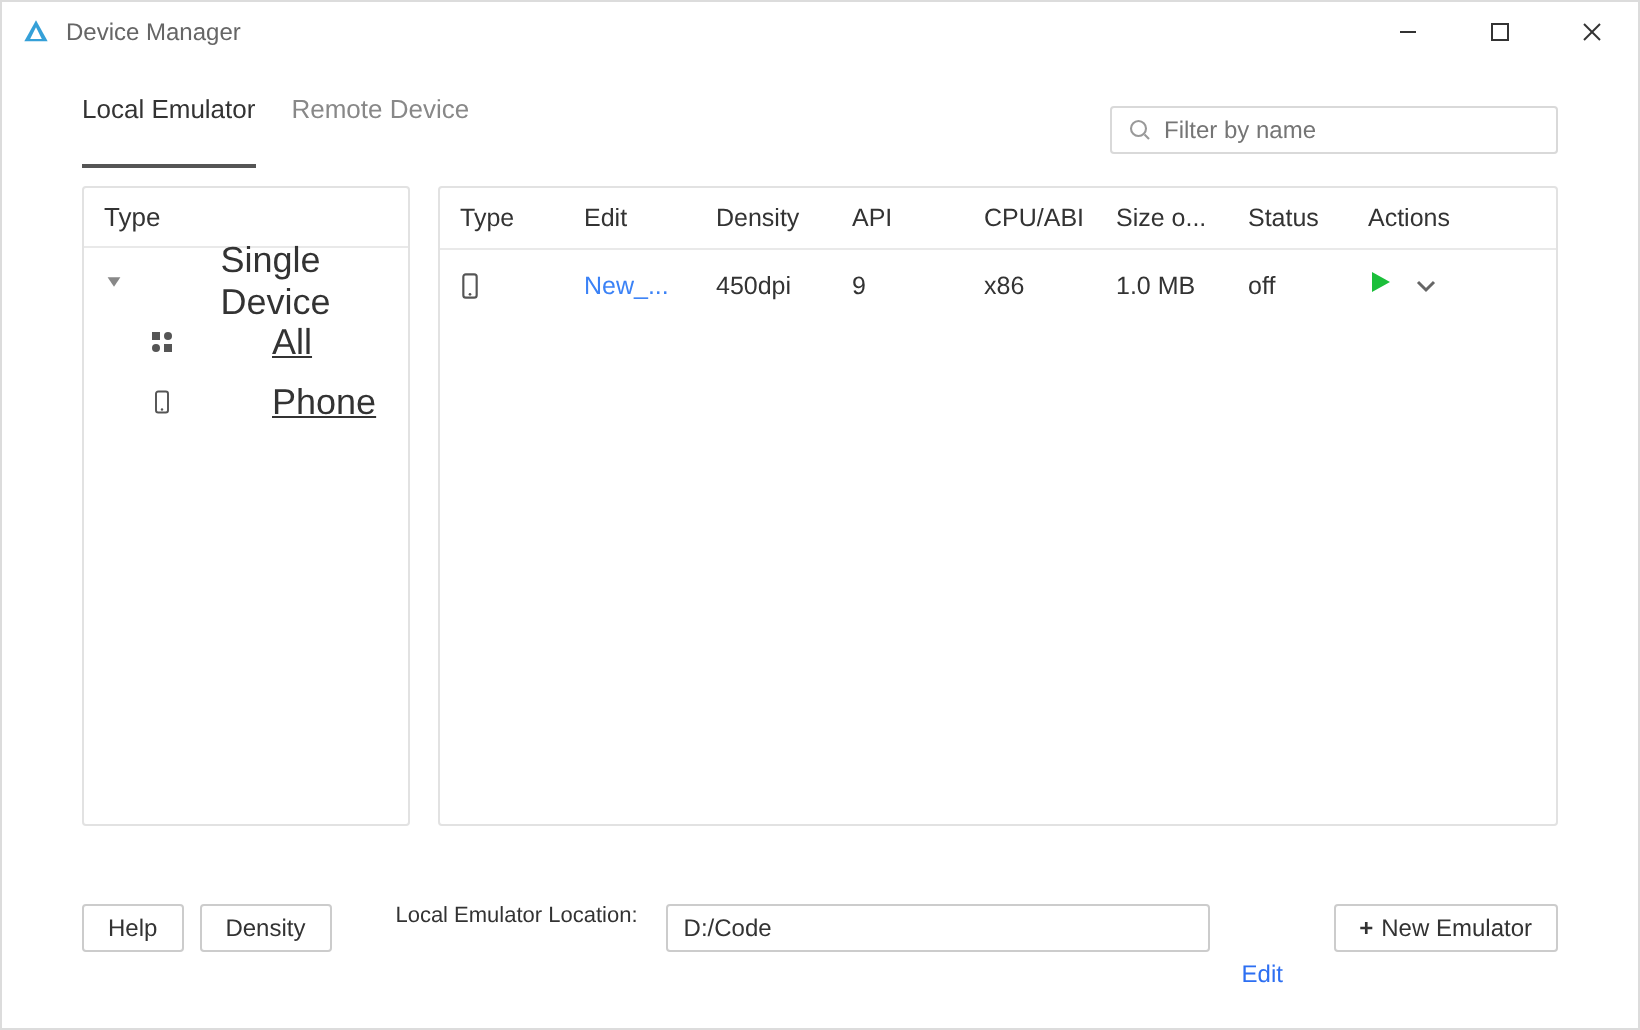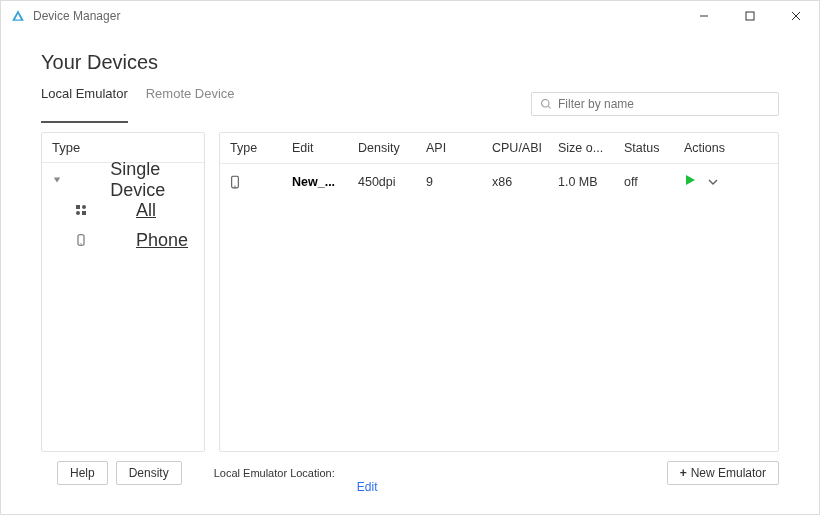--- a/index.html
+++ b/index.html
@@ -16,48 +16,48 @@
   
   .content { padding: 20px 40px 0 40px; }
   .page-title { font-size: 20px; color: #333; margin-bottom: 16px; }
 
   
   .tabrow { display: flex; align-items: center; height: 28px; margin-bottom: 14px; }
   .tabs { display: flex; gap: 18px; }
   .tab { font-size: 13px; color: #888; padding-bottom: 20px; cursor: pointer; }
   .tab.active { color: #333; border-bottom: 2px solid #555; }
   .tabrow .spacer { flex: 1; }
-  .filter { display: flex; align-items: center; width: 248px; height: 24px; border: 1px solid #d9d9d9; border-radius: 2px; padding: 0 8px; }
+  .filter { display: flex; align-items: center; width: 224px; height: 24px; border: 1px solid #d9d9d9; border-radius: 2px; padding: 0 8px; }
   .filter .icon { color: #999; display:flex; align-items:center; }
   .filter input { border: none; outline: none; font-size: 12px; flex: 1; margin-left: 6px; color: #666; height: 20px; }
 
   
   .panels { display: flex; gap: 14px; height: 320px; }
   .sidebar { width: 164px; border: 1px solid #e2e2e2; border-radius: 2px; }
   .sidebar .panel-hdr { height: 30px; line-height: 30px; padding-left: 10px; font-size: 13px; color: #333; border-bottom: 1px solid #e9e9e9; }
   .tree { padding-top: 2px; }
   .tree-row { display: flex; align-items: center; height: 30px; font-size: 18px; color: #333; gap: 44px; }
   .tree-row.lvl0 { padding-left: 10px; }
   .tree-row.lvl1 { padding-left: 28px; text-decoration: underline; }
   .tree-row .caret { width: 12px; display:flex; justify-content:center; color:#777; }
   .tree-row .ticon { width: 22px; display:flex; justify-content:center; color:#444; }
   .tree-row .label { }
 
   .tablepanel { flex: 1; border: 1px solid #e2e2e2; border-radius: 2px; overflow: hidden; }
   table { width: 100%; border-collapse: collapse; table-layout: fixed; }
   th { font-size: 12.5px; font-weight: normal; color: #333; text-align: left; padding: 8px 6px 8px 10px; border-bottom: 1px solid #e9e9e9; }
   td { font-size: 12.5px; color: #333; text-align: left; padding: 10px 6px 10px 10px; vertical-align: middle; white-space: nowrap; overflow: hidden; text-overflow: ellipsis; }
-  td.link { color: #000000; font-weight: bold; }
+  td.link { color: #3b82f6; }
   td .dev-ic { color:#555; display:flex; }
   td .actions { display:flex; align-items:center; gap:12px; }
   td .play { color:#1bbf3a; }
   td .caretd { color:#666; }
 
   
-  .footer { position: absolute; left: 16px; right: 0; bottom: 20px; padding: 0 40px; display:flex; align-items:center; gap:8px; }
+  .footer { position: absolute; left: 0; right: 0; bottom: 20px; padding: 0 40px; display:flex; align-items:flex-start; gap:8px; }
   .btn { height: 24px; border: 1px solid #ccc; background: #fff; font-size: 12px; padding: 0 12px; border-radius: 2px; cursor: pointer; color:#333; }
   .loc-label { font-size: 11px; color: #333; margin-left: 24px; margin-right: 6px; }
   .loc-input { height: 24px; border: 1px solid #ccc; border-radius:2px; font-size:12px; padding: 0 8px; width: 272px; color:#333; }
   .edit-link { color:#2d6ff2; font-size:12px; margin-left:8px; cursor:pointer;margin-top:28px; }
   .footer .spacer { flex:1; }
   .new-btn .plus { margin-right: 4px; font-weight:bold; }
 </style>
 </head>
 <body>
 
@@ -82,21 +82,20 @@
   </div>
   <div class="winctrl">
     <svg width="10" height="10" viewBox="0 0 10 10">
         <line x1="1" y1="1" x2="9" y2="9" stroke="#333" stroke-width="1"></line>
         <line x1="9" y1="1" x2="1" y2="9" stroke="#333" stroke-width="1"></line>
       </svg>
   </div>
 </div>
 
 <div class="content">
-  <div class="page-title">Your Devices</div>
 
   <div class="tabrow">
     <div class="tabs">
       <div class="tab active">Local Emulator</div>
       <div class="tab">Remote Device</div>
     </div>
     <span class="spacer"></span>
     <div class="filter">
       <span class="icon">
         <svg width="12" height="12" viewBox="0 0 16 16">
@@ -202,16 +201,17 @@
         </tbody>
       </table>
     </div>
   </div>
 </div>
 
 <div class="footer">
   <button class="btn">Help</button>
   <button class="btn">Density</button>
   <span class="loc-label">Local Emulator Location:</span>
+  <input class="loc-input" type="text" value="D:/Code" style="">
   <span class="edit-link">Edit</span>
   <span class="spacer"></span>
   <button class="btn new-btn"><span class="plus">+</span><span>New Emulator</span></button>
 </div>
 
 </body></html>

